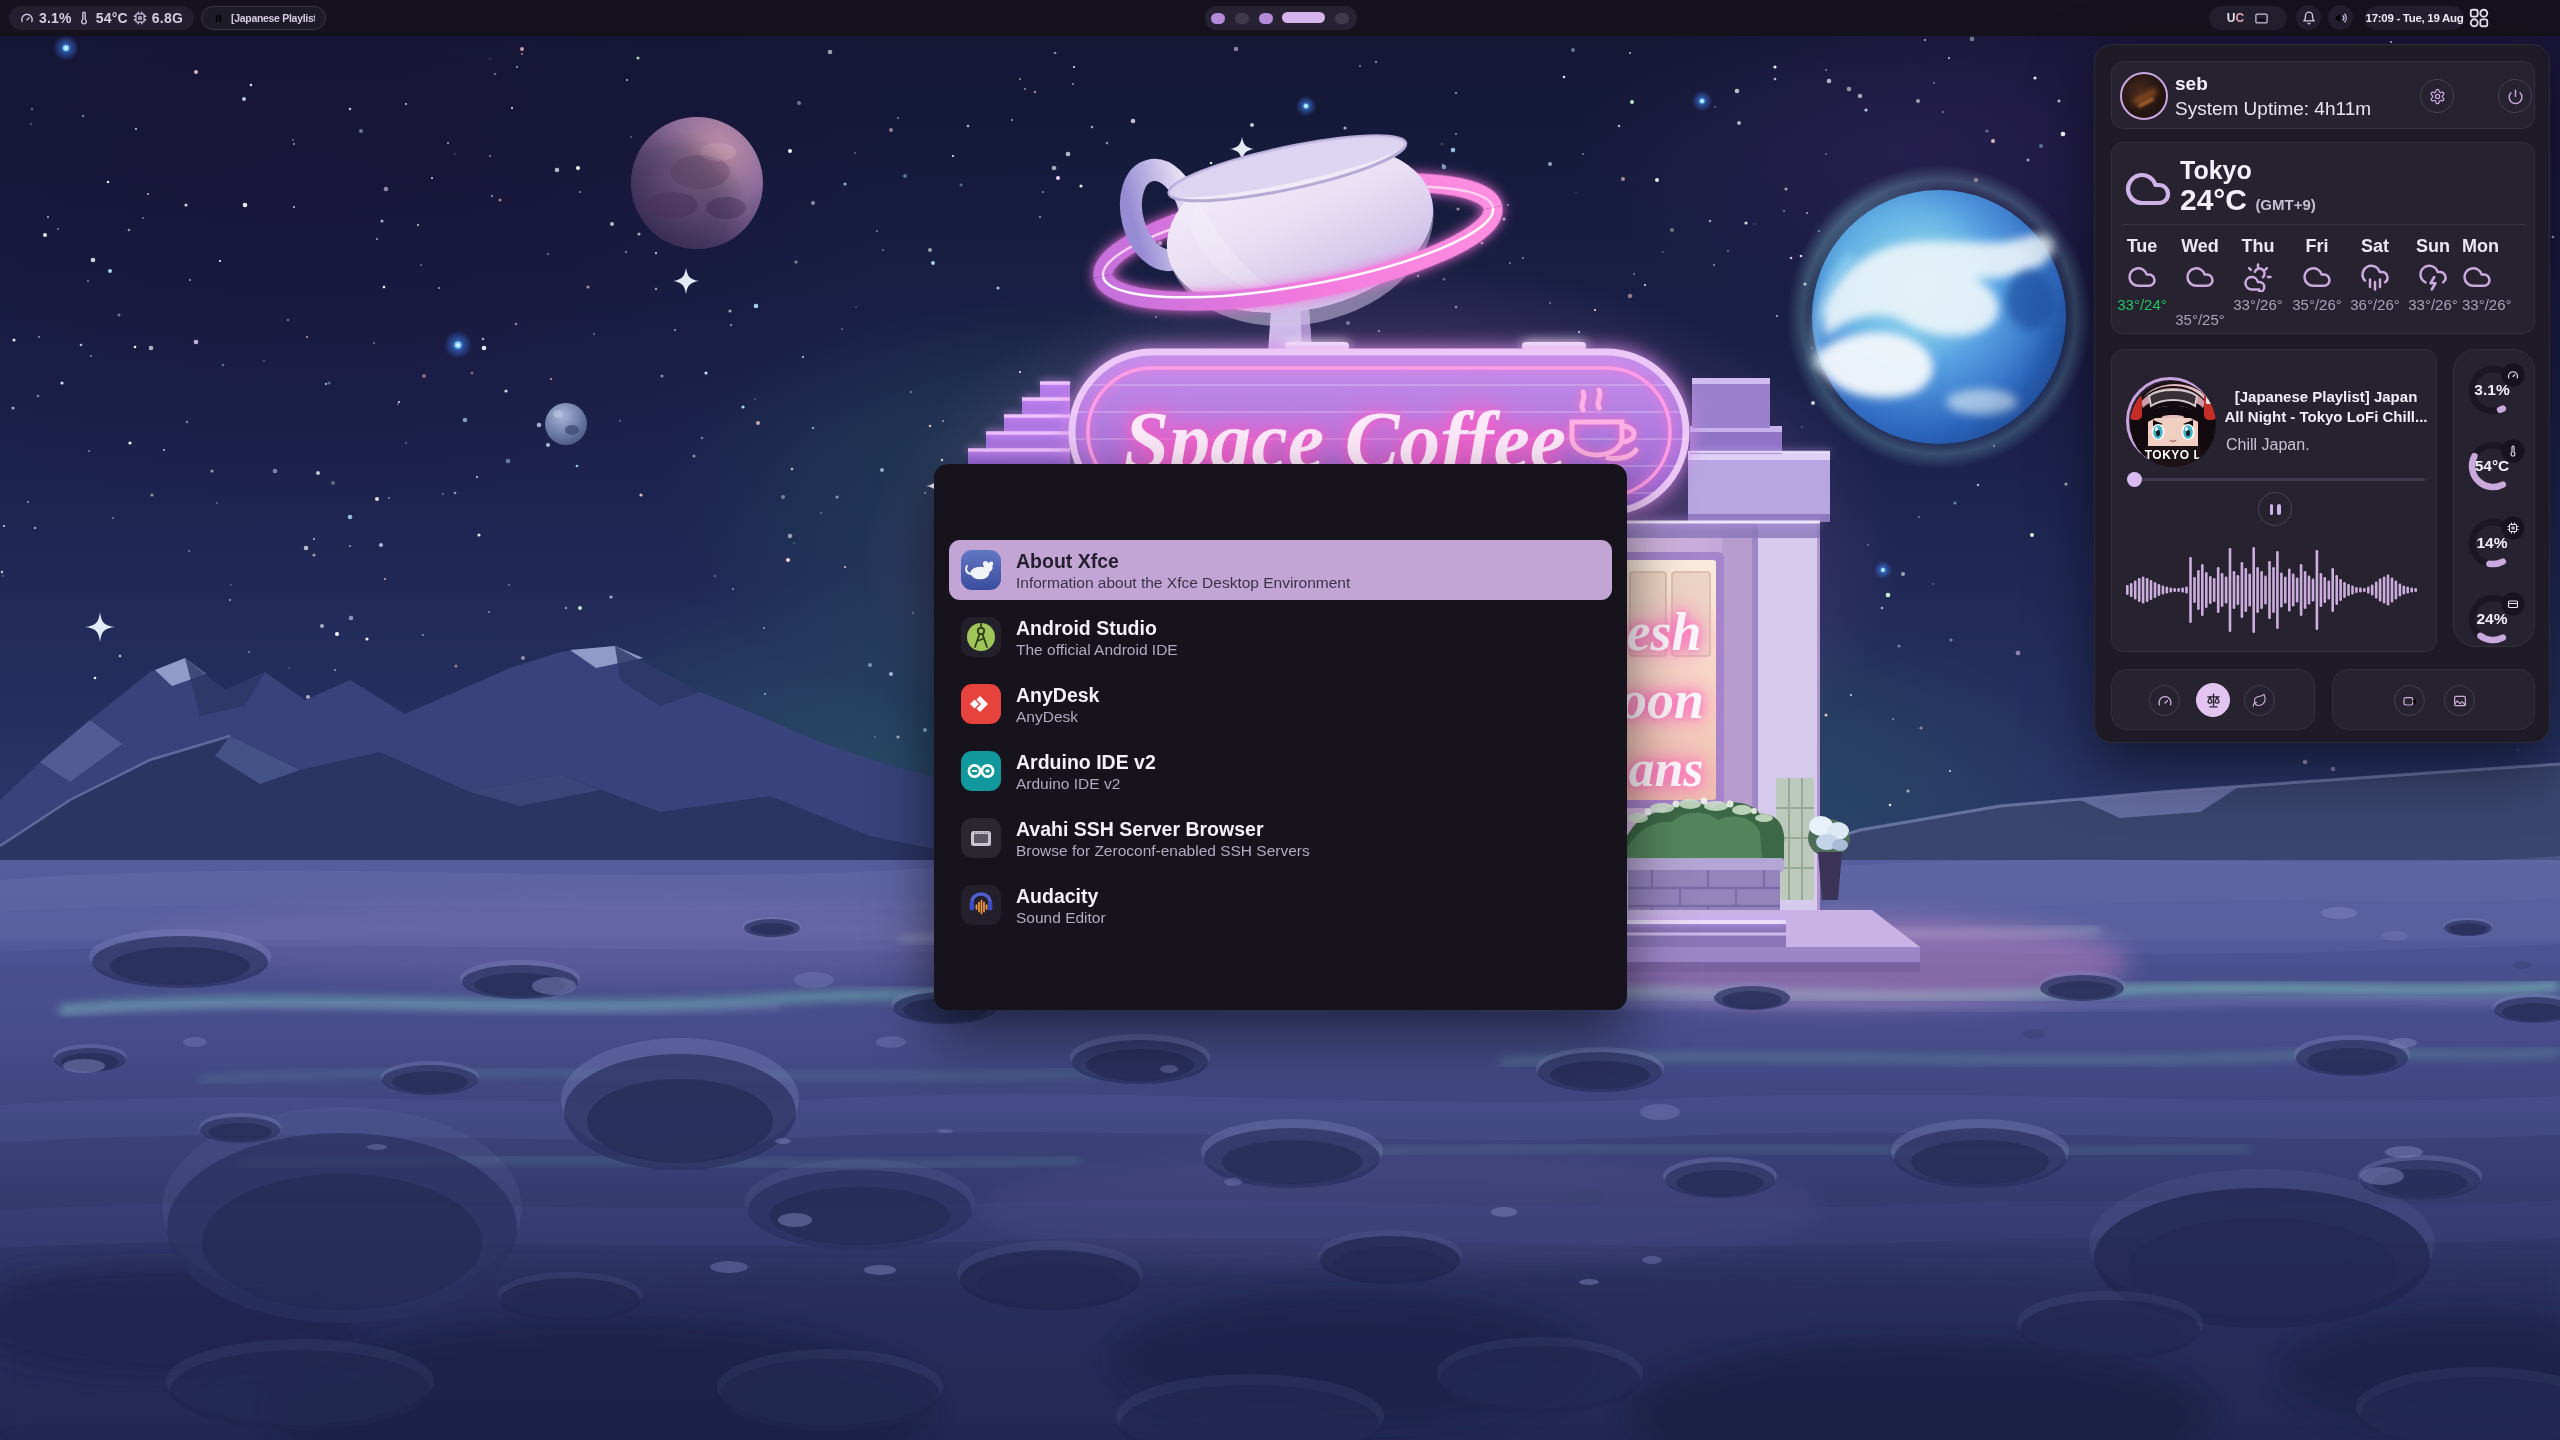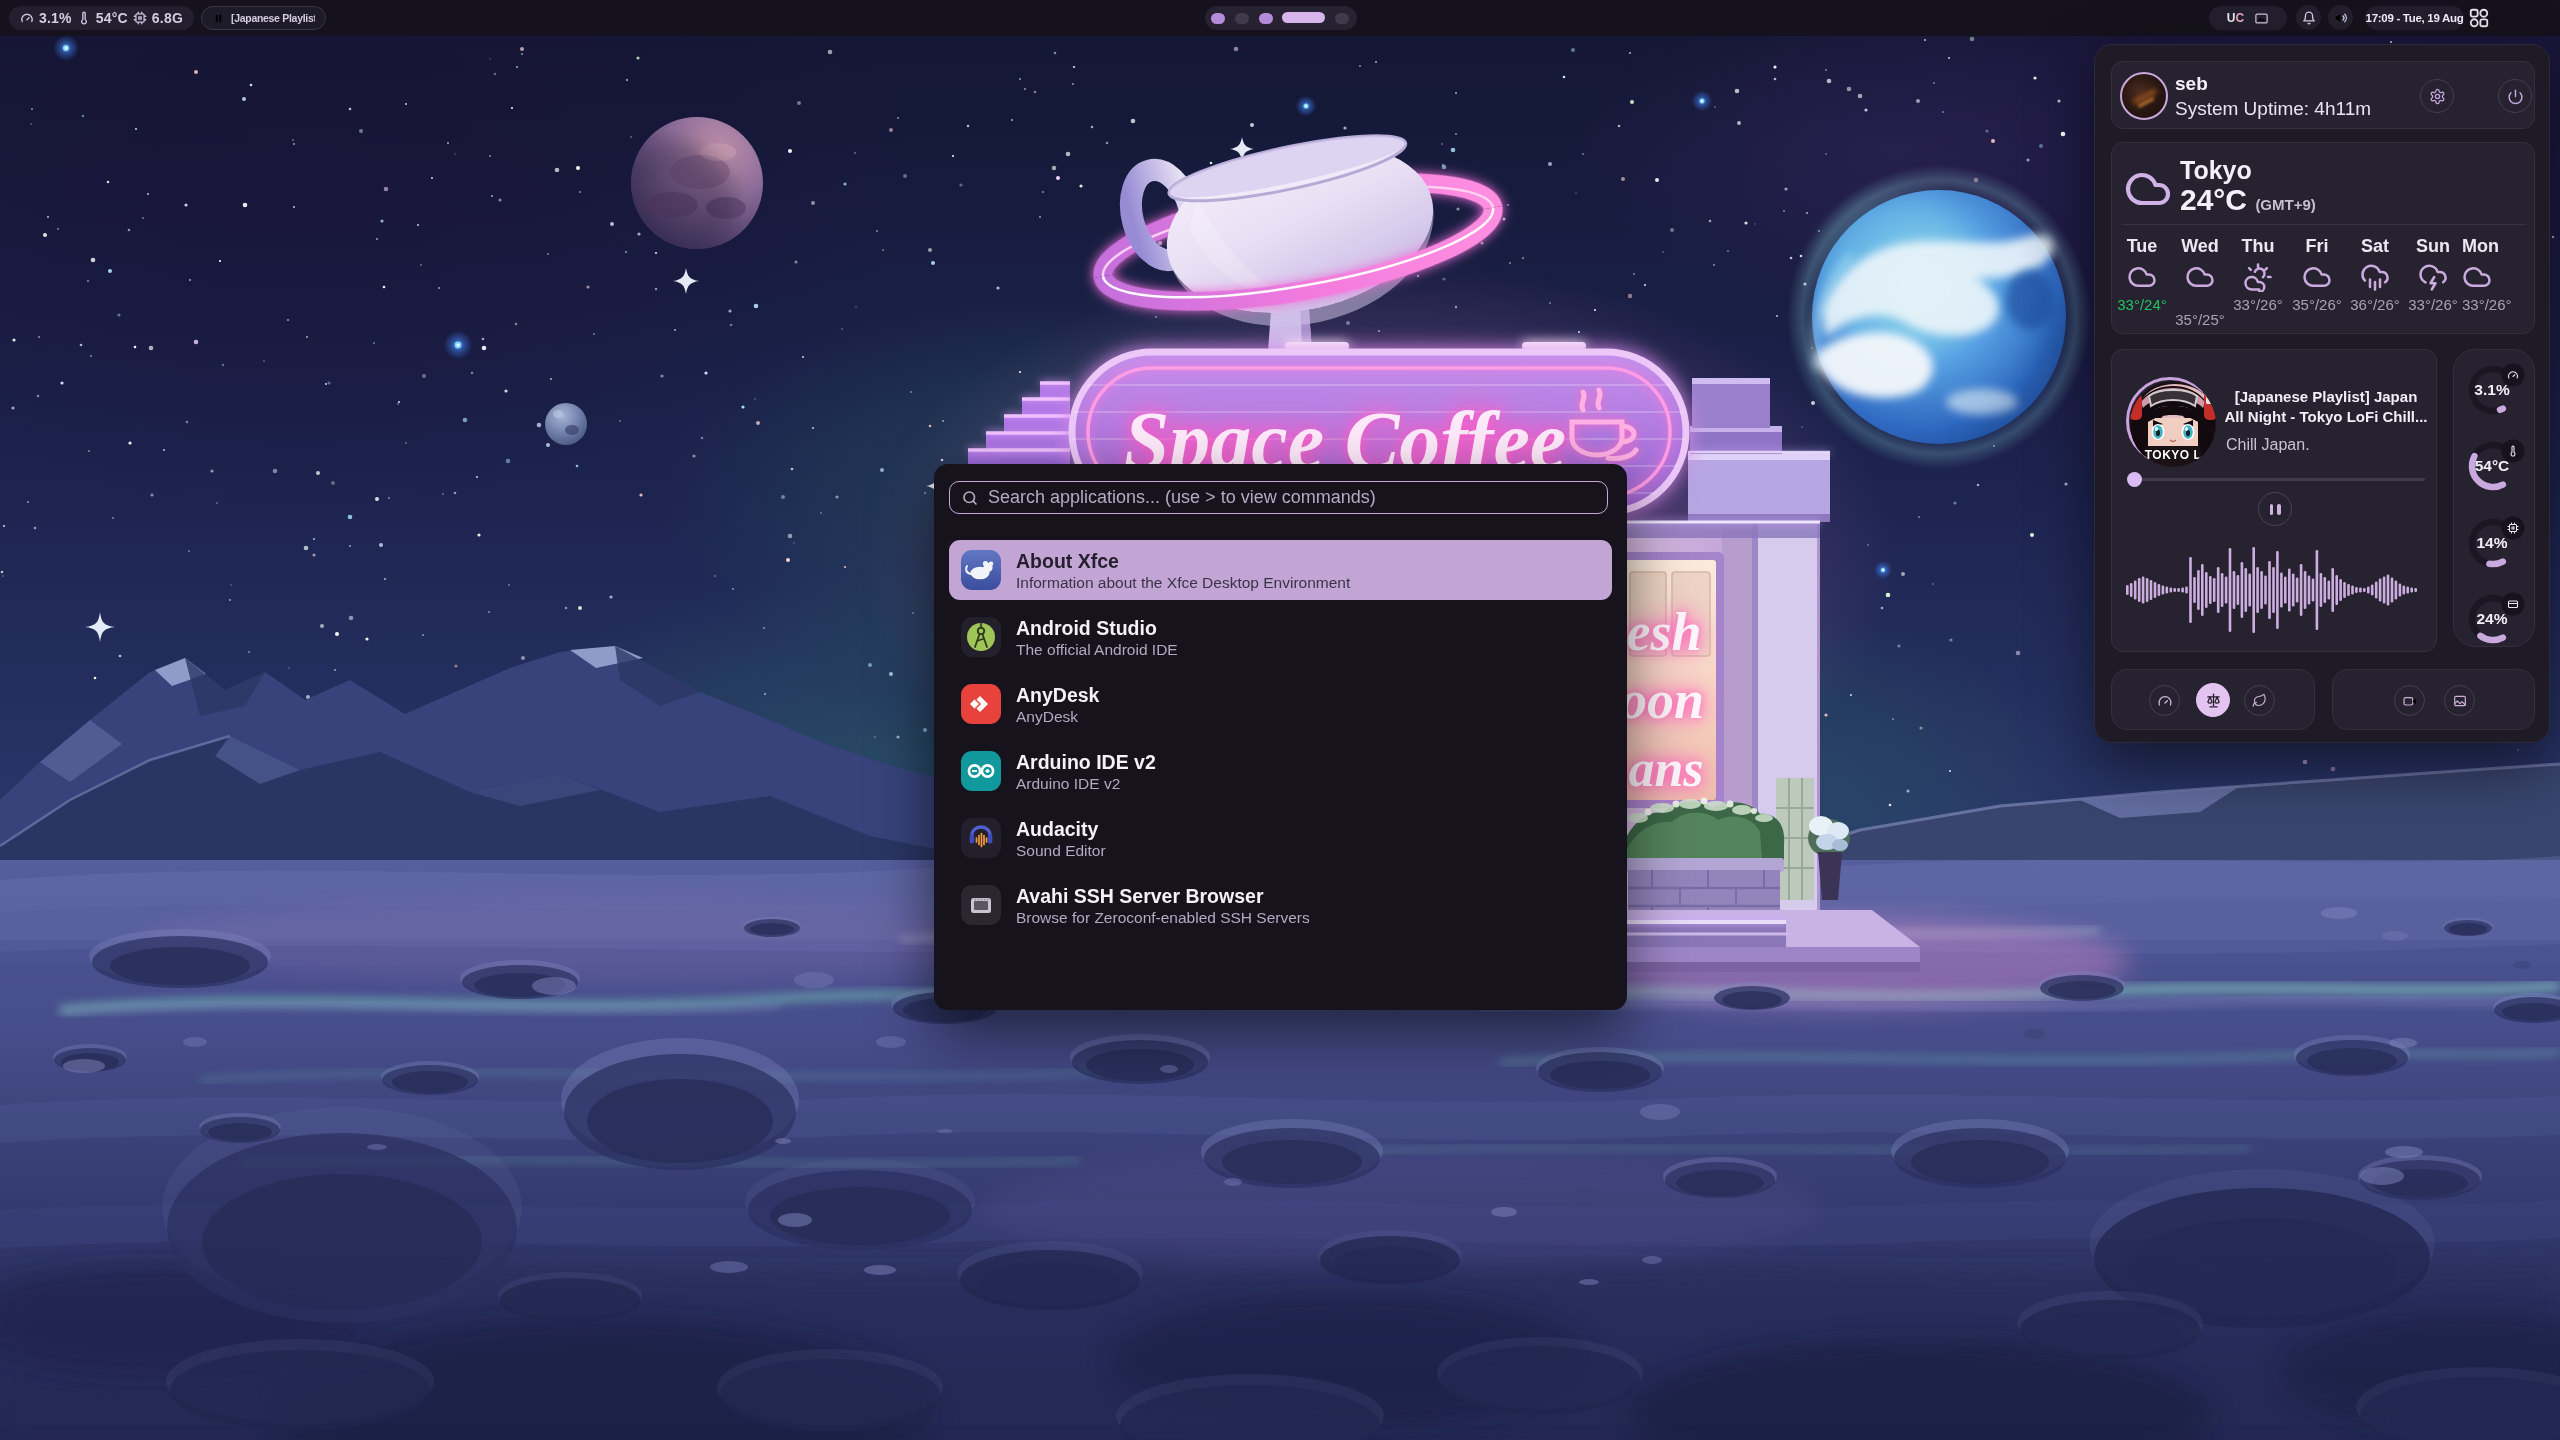--- a/index.html
+++ b/index.html
@@ -1227,27 +1227,20 @@
  <div style="position:absolute;left:2468px;top:7px">
   <svg width="22" height="22" viewBox="0 0 24 24" fill="none" stroke="#e8e4f0" stroke-width="2">
    <rect x="3" y="3" width="7.5" height="7.5" rx="2"></rect>
         <circle cx="17.2" cy="6.8" r="3.8"></circle>
    <circle cx="6.8" cy="17.2" r="3.8"></circle>
         <rect x="13.5" y="13.5" width="7.5" height="7.5" rx="2"></rect>
   </svg>
  </div>
 </div>
 <div id="launcher">
- <div id="search">
-      <svg width="18" height="18" viewBox="0 0 24 24" fill="none" stroke="#b3abc2" stroke-width="2.2" stroke-linecap="round" stroke-linejoin="round">
-        <circle cx="11" cy="11" r="7"></circle>
-        <path d="m20 20-3.8-3.8"></path>
-      </svg>
-      <span>Search applications... (use &gt; to view commands)</span>
-    </div>
  <div id="lrows">
       <div class="lrow sel">
         <div class="ltile"><svg width="40" height="40" viewBox="0 0 40 40">
             <defs>
               <linearGradient id="xf" x1="0" y1="0" x2="0" y2="1">
                 <stop offset="0" stop-color="#6277c4"></stop>
                 <stop offset="1" stop-color="#3a4d9e"></stop>
               </linearGradient>
             </defs>
             <rect width="40" height="40" rx="11" fill="url(#xf)"></rect>
@@ -1294,47 +1287,47 @@
             <circle cx="26.5" cy="20" r="5.6" fill="none" stroke="#fff" stroke-width="2.6"></circle>
             <path d="M11 20h5M24.5 20h4M26.5 18v4" stroke="#fff" stroke-width="1.8"></path>
           </svg></div>
         <div class="ltxt">
           <div class="lt1">Arduino IDE v2</div>
           <div class="lt2">Arduino IDE v2</div>
         </div>
       </div>
       <div class="lrow">
         <div class="ltile"><svg width="40" height="40" viewBox="0 0 40 40">
+            <rect width="40" height="40" rx="11" fill="#2a2731"></rect>
+            <rect x="10" y="13" width="20" height="15" rx="2.5" fill="#c9c5d0"></rect>
+            <rect x="13" y="16" width="14" height="9" rx="1" fill="#5a5662"></rect>
+            <path d="M13.5 14.5h1.6M16.6 14.5h1.6M19.7 14.5h1.6M22.8 14.5h1.6M25.9 14.5h1.6" stroke="#8d8997" stroke-width="1.4"></path>
+          </svg></div>
+        <div class="ltxt">
+          <div class="lt1">Avahi SSH Server Browser</div>
+          <div class="lt2">Browse for Zeroconf-enabled SSH Servers</div>
+        </div>
+      </div>
+      <div class="lrow">
+        <div class="ltile"><svg width="40" height="40" viewBox="0 0 40 40">
             <rect width="40" height="40" rx="11" fill="#23202b"></rect>
             <path d="M11 17 a9 8 0 0 1 18 0" fill="none" stroke="#4f5fd0" stroke-width="3.4"></path>
             <rect x="8.6" y="16.5" width="4.6" height="9" rx="2.2" fill="#3b4ac0"></rect>
             <rect x="26.8" y="16.5" width="4.6" height="9" rx="2.2" fill="#3b4ac0"></rect>
             <g stroke="#f59a3c" stroke-width="1.7" stroke-linecap="round">
               <path d="M15.5 20v4"></path>
               <path d="M18 17.5v9"></path>
               <path d="M20.5 15.5v13"></path>
               <path d="M23 17.5v9"></path>
               <path d="M25.5 20v4"></path>
             </g>
           </svg></div>
         <div class="ltxt">
           <div class="lt1">Audacity</div>
           <div class="lt2">Sound Editor</div>
-        </div>
-      </div>
-      <div class="lrow">
-        <div class="ltile"><svg width="40" height="40" viewBox="0 0 40 40">
-            <rect width="40" height="40" rx="11" fill="#2a2731"></rect>
-            <rect x="10" y="13" width="20" height="15" rx="2.5" fill="#c9c5d0"></rect>
-            <rect x="13" y="16" width="14" height="9" rx="1" fill="#5a5662"></rect>
-            <path d="M13.5 14.5h1.6M16.6 14.5h1.6M19.7 14.5h1.6M22.8 14.5h1.6M25.9 14.5h1.6" stroke="#8d8997" stroke-width="1.4"></path>
-          </svg></div>
-        <div class="ltxt">
-          <div class="lt1">Avahi SSH Server Browser</div>
-          <div class="lt2">Browse for Zeroconf-enabled SSH Servers</div>
         </div>
       </div>
     </div>
 </div>
 <div id="side">
  <div class="card" style="left:16px;top:16px;width:424px;height:68px">
    <div style="position:absolute;left:8px;top:10px;width:48px;height:48px;border-radius:50%;border:2.5px solid #cba7e0;overflow:hidden;background:radial-gradient(circle at 40% 40%, #4a2c20 0%, #2a1812 45%, #180e0c 100%)">
      <div style="position:absolute;left:10px;top:20px;width:26px;height:5px;background:#96501f;border-radius:4px;transform:rotate(-28deg);filter:blur(2.5px)"></div>
      <div style="position:absolute;left:15px;top:27px;width:18px;height:3px;background:#c0752e;border-radius:3px;transform:rotate(-28deg);filter:blur(1.5px)"></div>
    </div>

